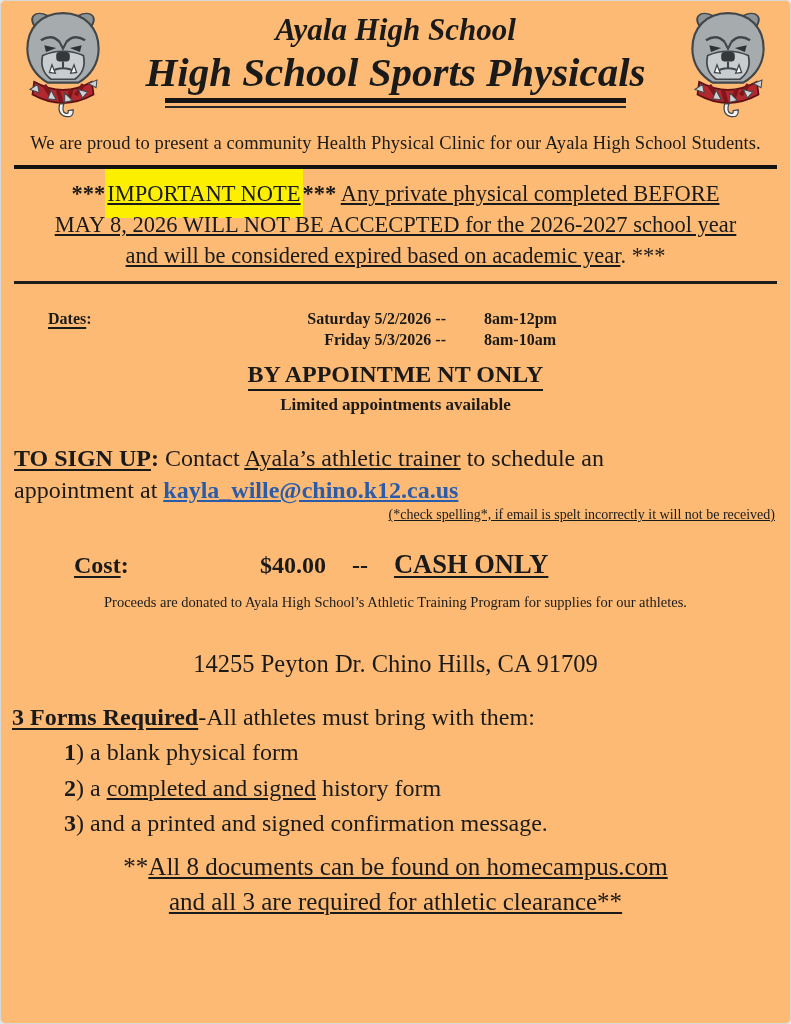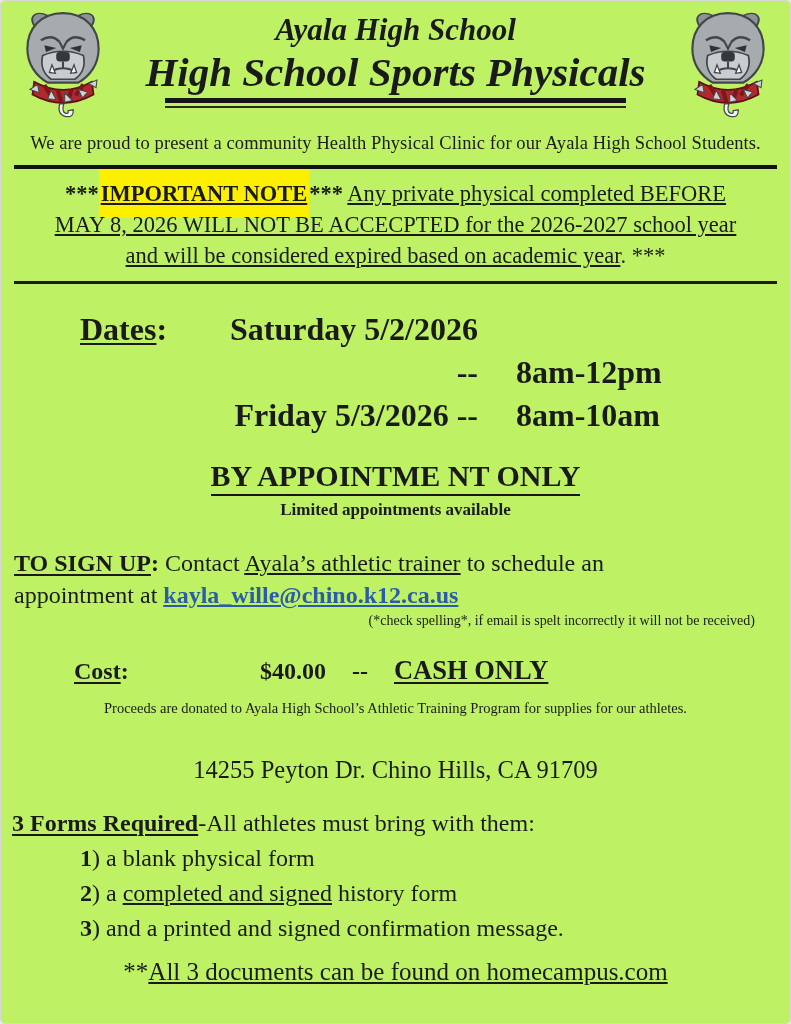--- a/index.html
+++ b/index.html
@@ -1,20 +1,20 @@
 <!DOCTYPE html>
 <html><head>
 <meta charset="utf-8">
 <style>
   html, body { margin: 0; padding: 0; background: #e8e8e8; }
   .page {
     position: relative;
     width: 791px; height: 1024px;
     margin: 0 auto;
-    background: #bef264;
+    background: #fdba74;
     border-radius: 6px;
     box-shadow: inset 0 0 0 1px #d8d8d8;
     font-family: "Liberation Serif", "DejaVu Serif", serif;
     color: #1a1a1a;
     overflow: hidden;
     box-sizing: border-box;
     padding: 6px 12px 0 12px;
   }
   
   .header { display: flex; align-items: flex-start; justify-content: space-between; }
@@ -27,49 +27,49 @@
     border-top: 5px solid #161616; border-bottom: 2px solid #2a2a2a;
   }
   .intro { text-align: center; font-size: 18.5px; margin-top: 13px; letter-spacing: 0.1px; }
   
   .hr-thick { height: 4px; background: #121212; margin: 11px 2px 0 2px; }
   .hr-thin  { height: 2.5px; background: #1c1c1c; margin: 0 2px; }
   
   .note { text-align: center; font-size: 22.5px; line-height: 1.38; padding: 9px 24px 10px 24px; }
   .u { text-decoration: underline; text-decoration-thickness: 1.5px; text-underline-offset: 2px; }
   .b { font-weight: bold; }
-  .hl { font-weight: bold; background: #fcf000; text-decoration: underline; text-decoration-thickness: 2px; text-underline-offset: 2px; padding: 12px 2px; }
+  .hl { font-weight: normal; background: #fcf000; text-decoration: underline; text-decoration-thickness: 2px; text-underline-offset: 2px; padding: 12px 2px; }
   
-  .dates-row { display: flex; margin: 24px 0 0 68px; font-weight: bold; font-size: 32px; line-height: 1.35; }
+  .dates-row { display: flex; margin: 24px 0 0 36px; font-weight: bold; font-size: 16px; line-height: 1.35; }
   .lbl-u { text-decoration: underline; text-decoration-thickness: 2.2px; text-underline-offset: 3px; }
   .dates-label { width: 140px; }
   .d-row .day { display: inline-block; width: 258px; text-align: right; }
   .d-row .time { display: inline-block; margin-left: 38px; }
-  .appt { text-align: center; font-size: 30px; font-weight: bold; margin-top: 22px; }
+  .appt { text-align: center; font-size: 24px; font-weight: bold; margin-top: 10px; }
   .appt span { display: inline-block; border-bottom: 2.6px solid #161616; padding-bottom: 1px; }
   .limited { text-align: center; font-size: 17px; font-weight: bold; margin-top: 4px; }
   
   .signup { font-size: 24px; line-height: 1.32; margin: 28px 4px 0 2px; }
   .email { color: #2a5caa; font-weight: bold; text-decoration: underline; text-decoration-thickness: 2px; text-underline-offset: 2px; cursor: pointer; }
-  .spell-note { text-align: right; font-size: 14px; margin: 1px 24px 0 0; }
+  .spell-note { text-align: right; font-size: 14px; margin: 1px 4px 0 0; text-decoration: underline; }
   
   .cost-row { display: flex; align-items: baseline; margin: 26px 0 0 62px; font-size: 24px; font-weight: bold; }
   .cost-label { width: 186px; }
   .cash { font-size: 26.5px; margin-left: 26px; text-decoration: underline; text-decoration-thickness: 2.4px; text-underline-offset: 3px; }
   .dash { margin-left: 26px; }
   .proceeds { text-align: center; font-size: 14.5px; margin-top: 14px; }
   
   .loc-row { display: flex; margin: 32px 0 0 62px; font-size: 25px; }
   .loc-label { width: 172px; font-weight: bold; }
   .loc-name { font-weight: bold; letter-spacing: 0.3px; }
   .loc-addr { text-align: center; font-size: 24.5px; margin-top: 7px; }
   
   .forms { margin: 24px 0 0 0; font-size: 24px; line-height: 1.3; }
   .forms-head { margin-left: 0; }
-  .form-item { margin: 4px 0 0 68px; }
+  .form-item { margin: 4px 0 0 52px; }
   .form-item .num { font-weight: bold; }
   .docs-note { text-align: center; font-size: 25px; line-height: 1.4; margin-top: 10px; }
   
   .thanks { text-align: right; font-style: italic; font-weight: bold; margin: 46px 18px 0 0; font-size: 21.5px; line-height: 1.45; }
 </style>
 </head>
 <body>
 
 <div class="page">
 
@@ -160,21 +160,22 @@
   <div class="loc-row">
   </div>
   <div class="loc-addr">14255 Peyton Dr. Chino Hills, CA 91709</div>
 
   <div class="forms">
     <div class="forms-head"><span class="b lbl-u">3 Forms Required</span><span>-All athletes must bring with them:</span></div>
     <div class="form-item"><span class="num">1</span><span>)</span><span> a blank physical form</span></div>
     <div class="form-item"><span class="num">2</span><span>)</span><span> a </span><span class="u">completed and signed</span><span> history form</span></div>
     <div class="form-item"><span class="num">3</span><span>)</span><span> and a printed and signed confirmation message.</span></div>
     <div class="docs-note">
-      <div><span>**</span><span class="u">All 3 documents can be found on homecampus.com</span></div>
+      <div><span>**</span><span class="u">All 8 documents can be found on homecampus.com</span></div>
+      <div><span class="u">and all 3 are required for athletic clearance**</span></div>
     </div>
   </div>
 
   <div class="thanks">
     
     
   </div>
 
 </div>
 

